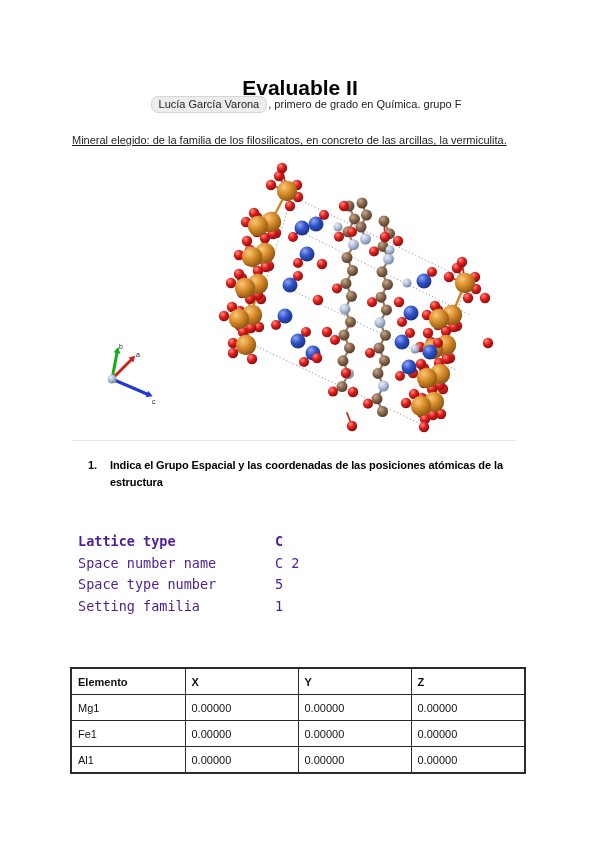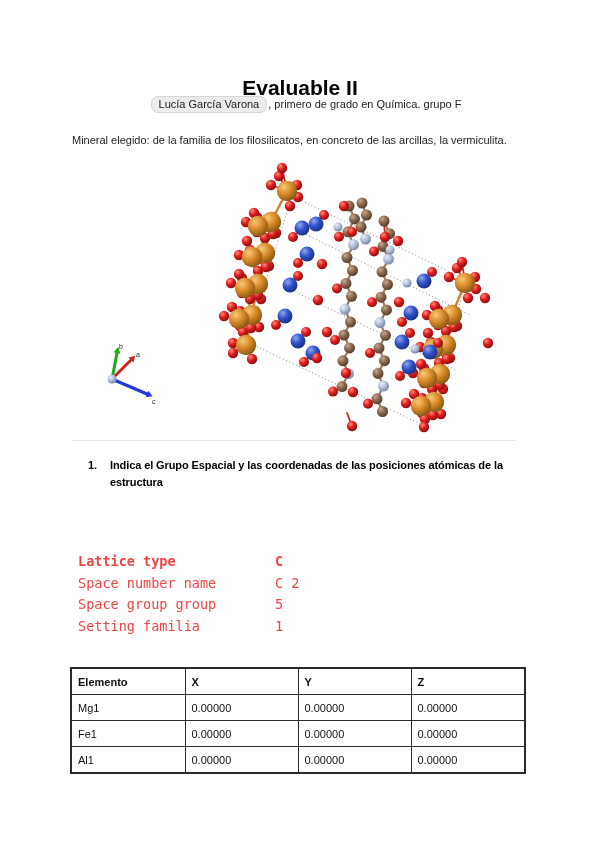--- a/index.html
+++ b/index.html
@@ -5,29 +5,29 @@
   html,body{margin:0;padding:0;background:#ffffff;}
   .page{position:relative;width:600px;height:848px;background:#fff;overflow:hidden;
         font-family:"Liberation Sans",sans-serif;color:#1d1d1d;}
   .doc-title{position:absolute;left:0;right:0;top:76px;text-align:center;
              font-size:21px;font-weight:bold;color:#000;}
   .author-line{position:absolute;left:0;right:0;top:96px;text-align:center;font-size:11px;color:#222;}
   .author-pill{display:inline-block;background:#ececec;border:1px solid #d6d6d6;border-radius:7px;
                padding:1px 7px;line-height:13px;margin-left:12px;}
   .author-suffix{margin-left:1px;}
   .para{position:absolute;font-size:11px;line-height:16px;color:#1d1d1d;}
-  #p1{left:72px;top:132px;width:470px;}
+  #p1{left:72px;top:132px;width:470px;text-decoration:underline;}
   #p2{left:72px;top:504px;width:464px;}
   .figure-wrap{position:absolute;left:95px;top:158px;width:410px;height:282px;}
   .divider{position:absolute;left:72px;top:440px;width:444px;height:1px;background:#e7e7e7;}
   .heading{position:absolute;left:88px;top:457px;width:444px;display:grid;
            grid-template-columns:22px 1fr;font-size:11px;font-weight:bold;line-height:16.5px;
            letter-spacing:-0.1px;color:#000;}
-  .console{position:absolute;left:78px;top:551px;font-family:"DejaVu Sans Mono",monospace;
-           font-size:13.5px;line-height:21.5px;color:#ef4444;white-space:pre;}
+  .console{position:absolute;left:78px;top:531px;font-family:"DejaVu Sans Mono",monospace;
+           font-size:13.5px;line-height:21.5px;color:#4c1d95;white-space:pre;}
   .cline .clabel{display:inline-block;width:197px;}
   .cbold{font-weight:bold;}
   table.coords{position:absolute;left:70px;top:667px;width:454px;border-collapse:collapse;
                font-size:11px;color:#111;table-layout:fixed;}
   table.coords th,table.coords td{border:1px solid #2a2a2a;height:23px;padding:1px 6px;
                text-align:left;font-weight:normal;vertical-align:middle;}
   table.coords th{font-weight:bold;}
   table.coords{border:2px solid #2a2a2a;padding-left:40px;}
   svg text{font-family:"Liberation Sans",sans-serif;}
 </style>
@@ -443,21 +443,21 @@
   </div>
 
   <div class="divider"></div>
 
   <div class="heading">
     <span>1.</span>
     <span>Indica el Grupo Espacial y las coordenadas de las posiciones atómicas de la estructura</span>
   </div>
 
 
-  <div class="console"><div class="cline cbold"><span class="clabel">Lattice type</span><span>C</span></div><div class="cline"><span class="clabel">Space number name</span><span>C 2</span></div><div class="cline"><span class="clabel">Space group group</span><span>5</span></div><div class="cline"><span class="clabel">Setting familia</span><span>1</span></div></div>
+  <div class="console"><div class="cline cbold"><span class="clabel">Lattice type</span><span>C</span></div><div class="cline"><span class="clabel">Space number name</span><span>C 2</span></div><div class="cline"><span class="clabel">Space type number</span><span>5</span></div><div class="cline"><span class="clabel">Setting familia</span><span>1</span></div></div>
 
   <table class="coords">
     <colgroup>
         <col style="width:114px">
         <col style="width:113px">
         <col style="width:113px">
         <col style="width:114px">
       </colgroup>
     <thead>
         <tr>

